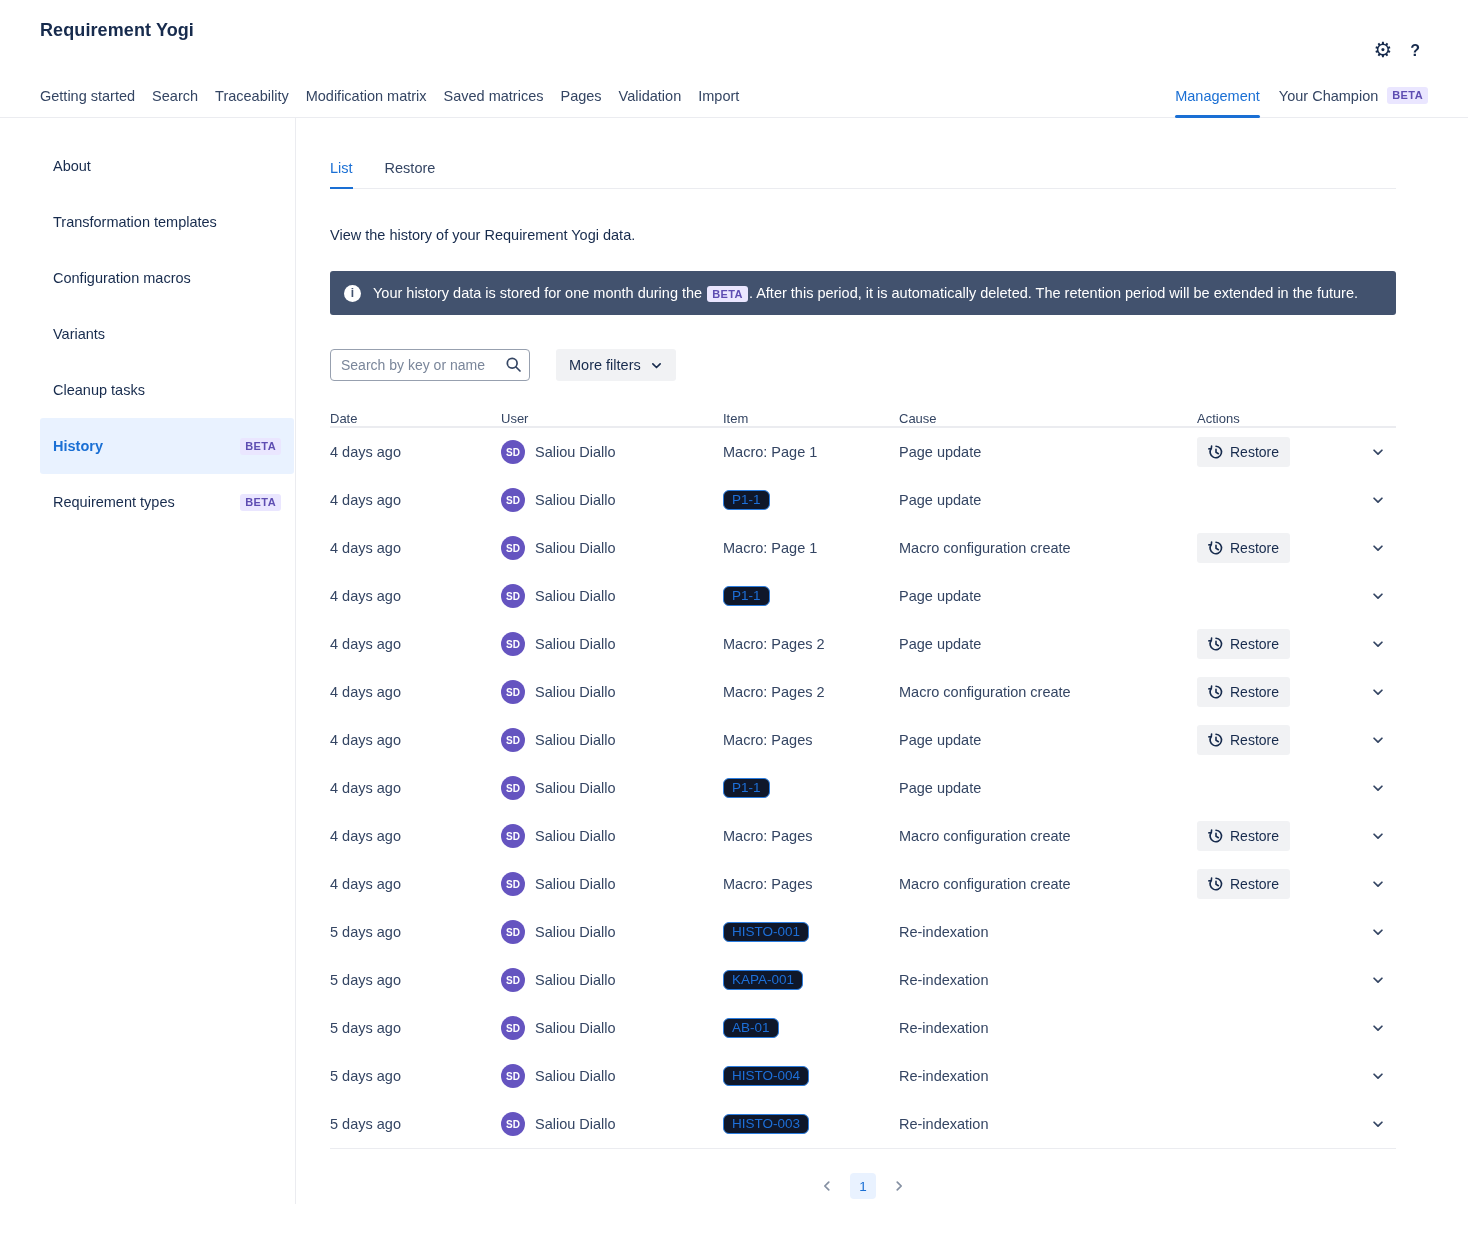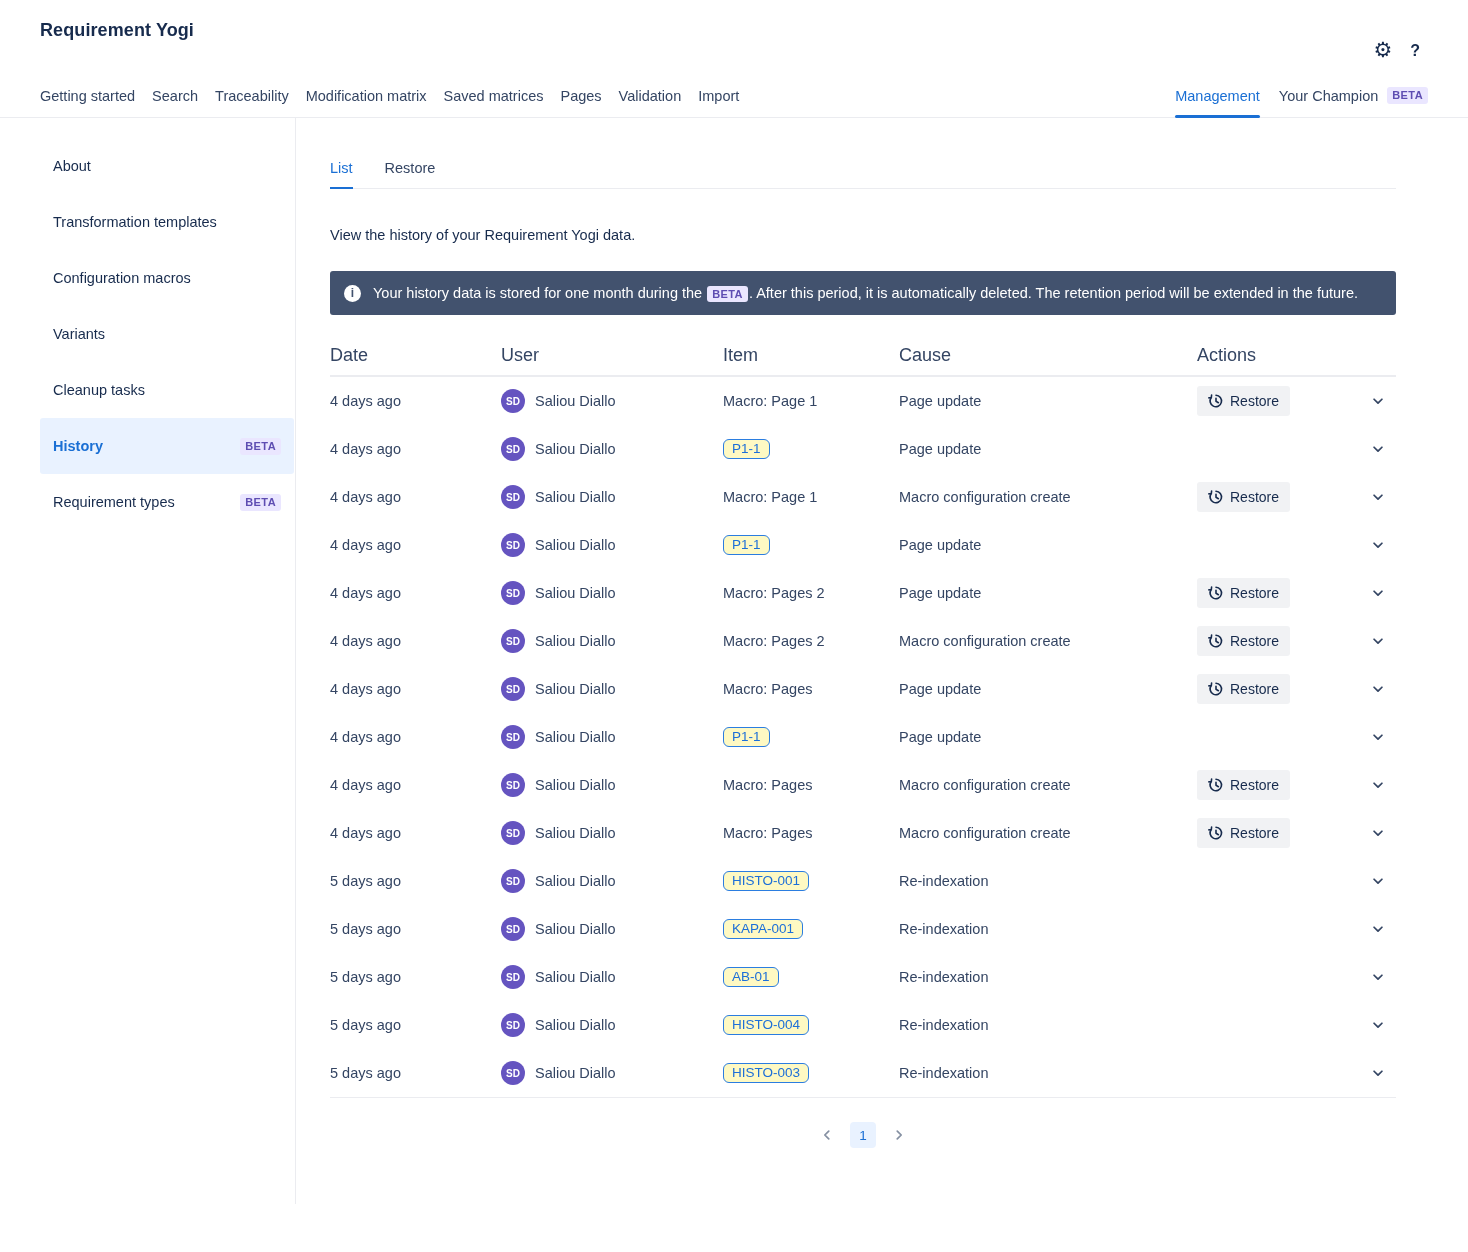--- a/index.html
+++ b/index.html
@@ -65,28 +65,28 @@
   .search-box{position:relative;width:200px;}
   .search-box input{width:100%;height:32px;border:1px solid #97A0AF;border-radius:4px;
     padding:0 32px 0 10px;font-size:14px;color:var(--text-primary);font-family:inherit;outline:none;}
   .search-box input::placeholder{color:#7A869A;}
   .search-box .search-ic{position:absolute;right:8px;top:7px;}
   .btn-filters{height:32px;background:var(--btn-bg);border:none;border-radius:3px;padding:0 13px;
     font-size:14.5px;color:var(--text-primary);font-family:inherit;display:flex;align-items:center;gap:9px;cursor:pointer;}
   
   .tbl{margin-top:30px;}
   .tbl-head{display:grid;grid-template-columns:171px 222px 176px 298px 1fr;
-    font-size:18px;color:var(--text-secondary);padding-bottom:9px;border-bottom:2px solid var(--border);}
+    font-size:13px;color:var(--text-secondary);border-bottom:2px solid var(--border);}
   .tbl-body{border-bottom:1px solid var(--border);}
   .tbl-row{display:grid;grid-template-columns:171px 222px 176px 298px 1fr;align-items:center;height:48px;color:var(--text-secondary);}
   .cell-user{display:flex;align-items:center;gap:10px;}
   .avatar{width:24px;height:24px;border-radius:50%;background:var(--avatar-bg);color:#fff;
     font-size:10px;font-weight:bold;display:flex;align-items:center;justify-content:center;flex:none;}
   .pill{display:inline-block;border:1.5px solid #2b7de0;color:#1d6fd8;border-radius:6px;
-    padding:1px 8px 2px;font-size:13.5px;text-decoration:none;background:#fef9c3;cursor:pointer;}
+    padding:1px 8px 2px;font-size:13.5px;text-decoration:none;background:#0f172a;cursor:pointer;}
   .cell-actions{display:flex;align-items:center;}
   .btn-restore{height:30px;background:var(--btn-bg);border:none;border-radius:3px;padding:0 11px;
     font-size:14px;color:var(--text-primary);font-family:inherit;display:flex;align-items:center;gap:6px;cursor:pointer;}
   .row-chevron{margin-left:auto;margin-right:9px;background:none;border:none;padding:2px;cursor:pointer;line-height:0;}
   
   .pagination{margin-top:24px;display:flex;align-items:center;justify-content:center;gap:12px;}
   .page-arrow{background:none;border:none;padding:4px;cursor:pointer;line-height:0;}
   .page-num{width:26px;height:26px;background:var(--active-item-bg);color:var(--accent);
     border:none;border-radius:4px;font-size:13.5px;font-family:inherit;cursor:pointer;}
   svg{display:block;}
@@ -174,20 +174,39 @@
     <div class="description">View the history of your Requirement Yogi data.</div>
 
     <div class="info-banner">
       <span class="info-icon">i</span>
       <span>
         <span>Your history data is stored for one month during the</span>
         <span class="beta-badge">BETA</span><span>. After this period, it is automatically deleted. The retention period will be extended in the future.</span>
       </span>
     </div>
 
+    <div class="controls">
+      <div class="search-box">
+        <input type="text" placeholder="Search by key or name" style="">
+        <span class="search-ic">
+          <svg width="17" height="17" viewBox="0 0 17 17" fill="none" stroke="#344563" stroke-width="1.7" stroke-linecap="round">
+            <circle cx="7.2" cy="7.2" r="4.9"></circle>
+              <line x1="11" y1="11" x2="15" y2="15"></line>
+          </svg>
+        </span>
+      </div>
+      <button class="btn-filters">
+        <span>More filters</span>
+        <span>
+          <svg width="13" height="13" viewBox="0 0 16 16" fill="none" stroke="#172B4D" stroke-width="2" stroke-linecap="round" stroke-linejoin="round">
+            <polyline points="3.5,6 8,10.5 12.5,6"></polyline>
+          </svg>
+        </span>
+      </button>
+    </div>
 
     <div class="tbl">
       <div class="tbl-head">
         <span>Date</span>
         <span>User</span>
         <span>Item</span>
         <span>Cause</span>
         <span>Actions</span>
       </div>
       <div class="tbl-body">

